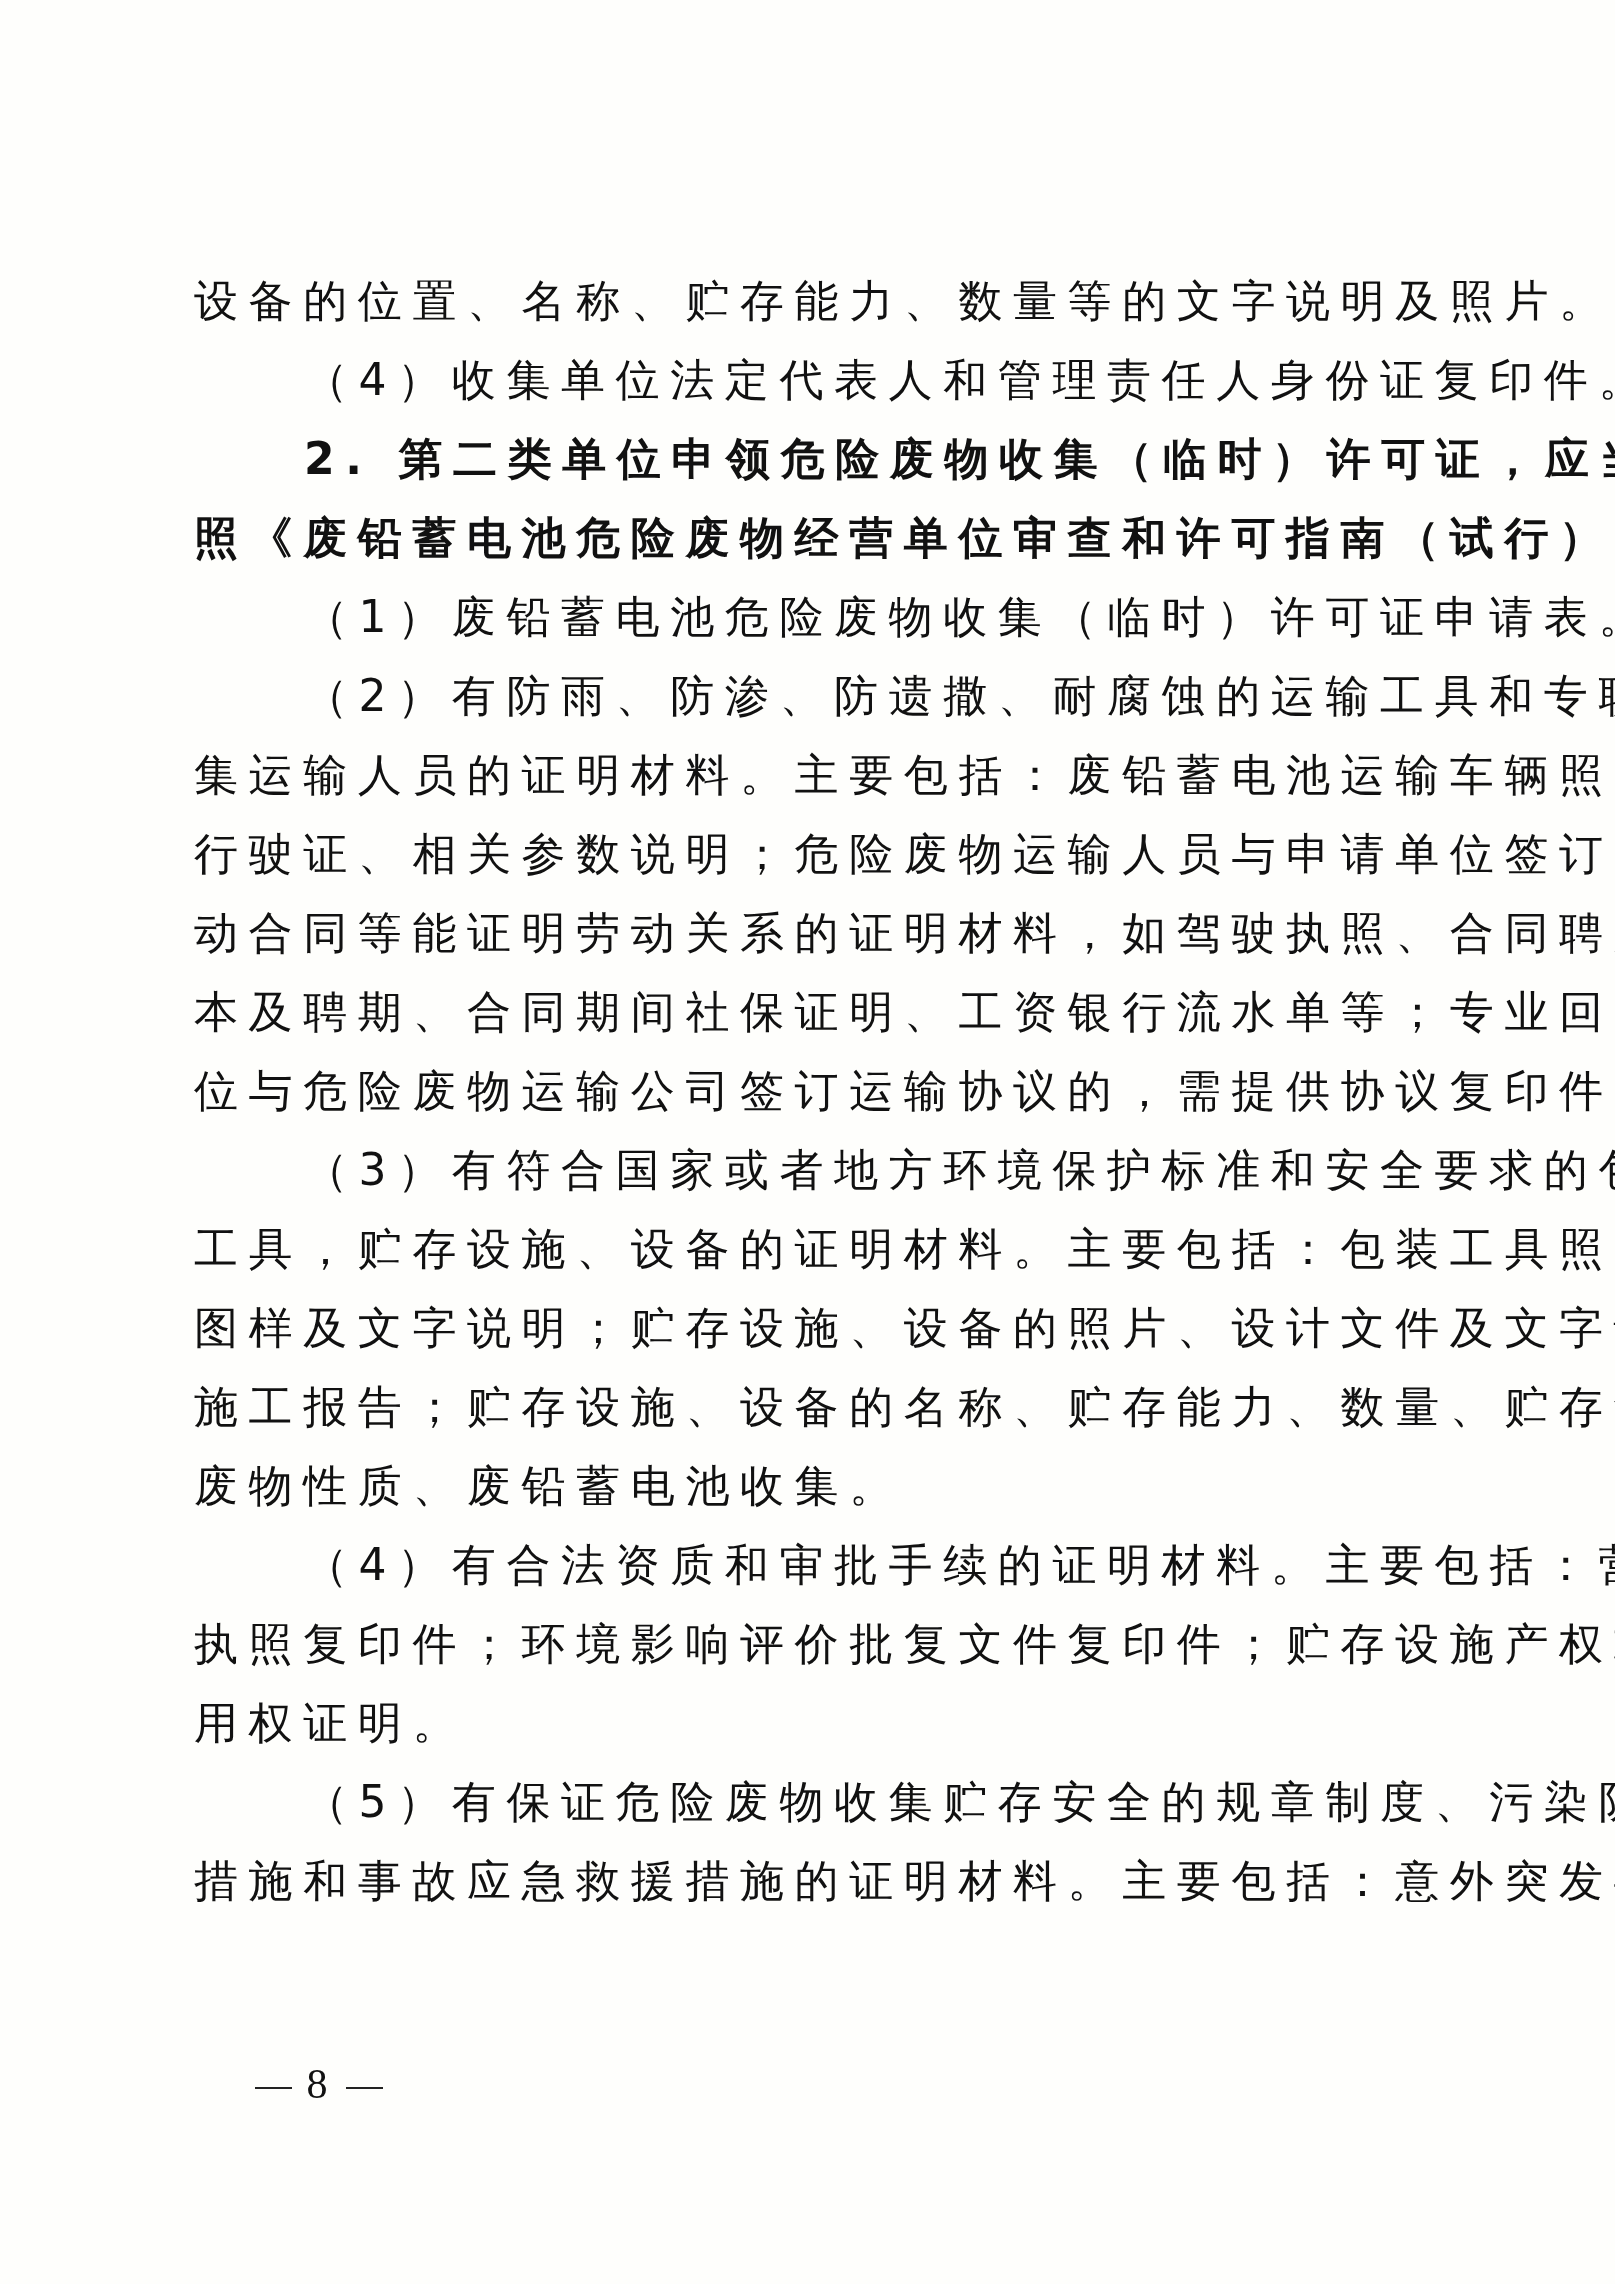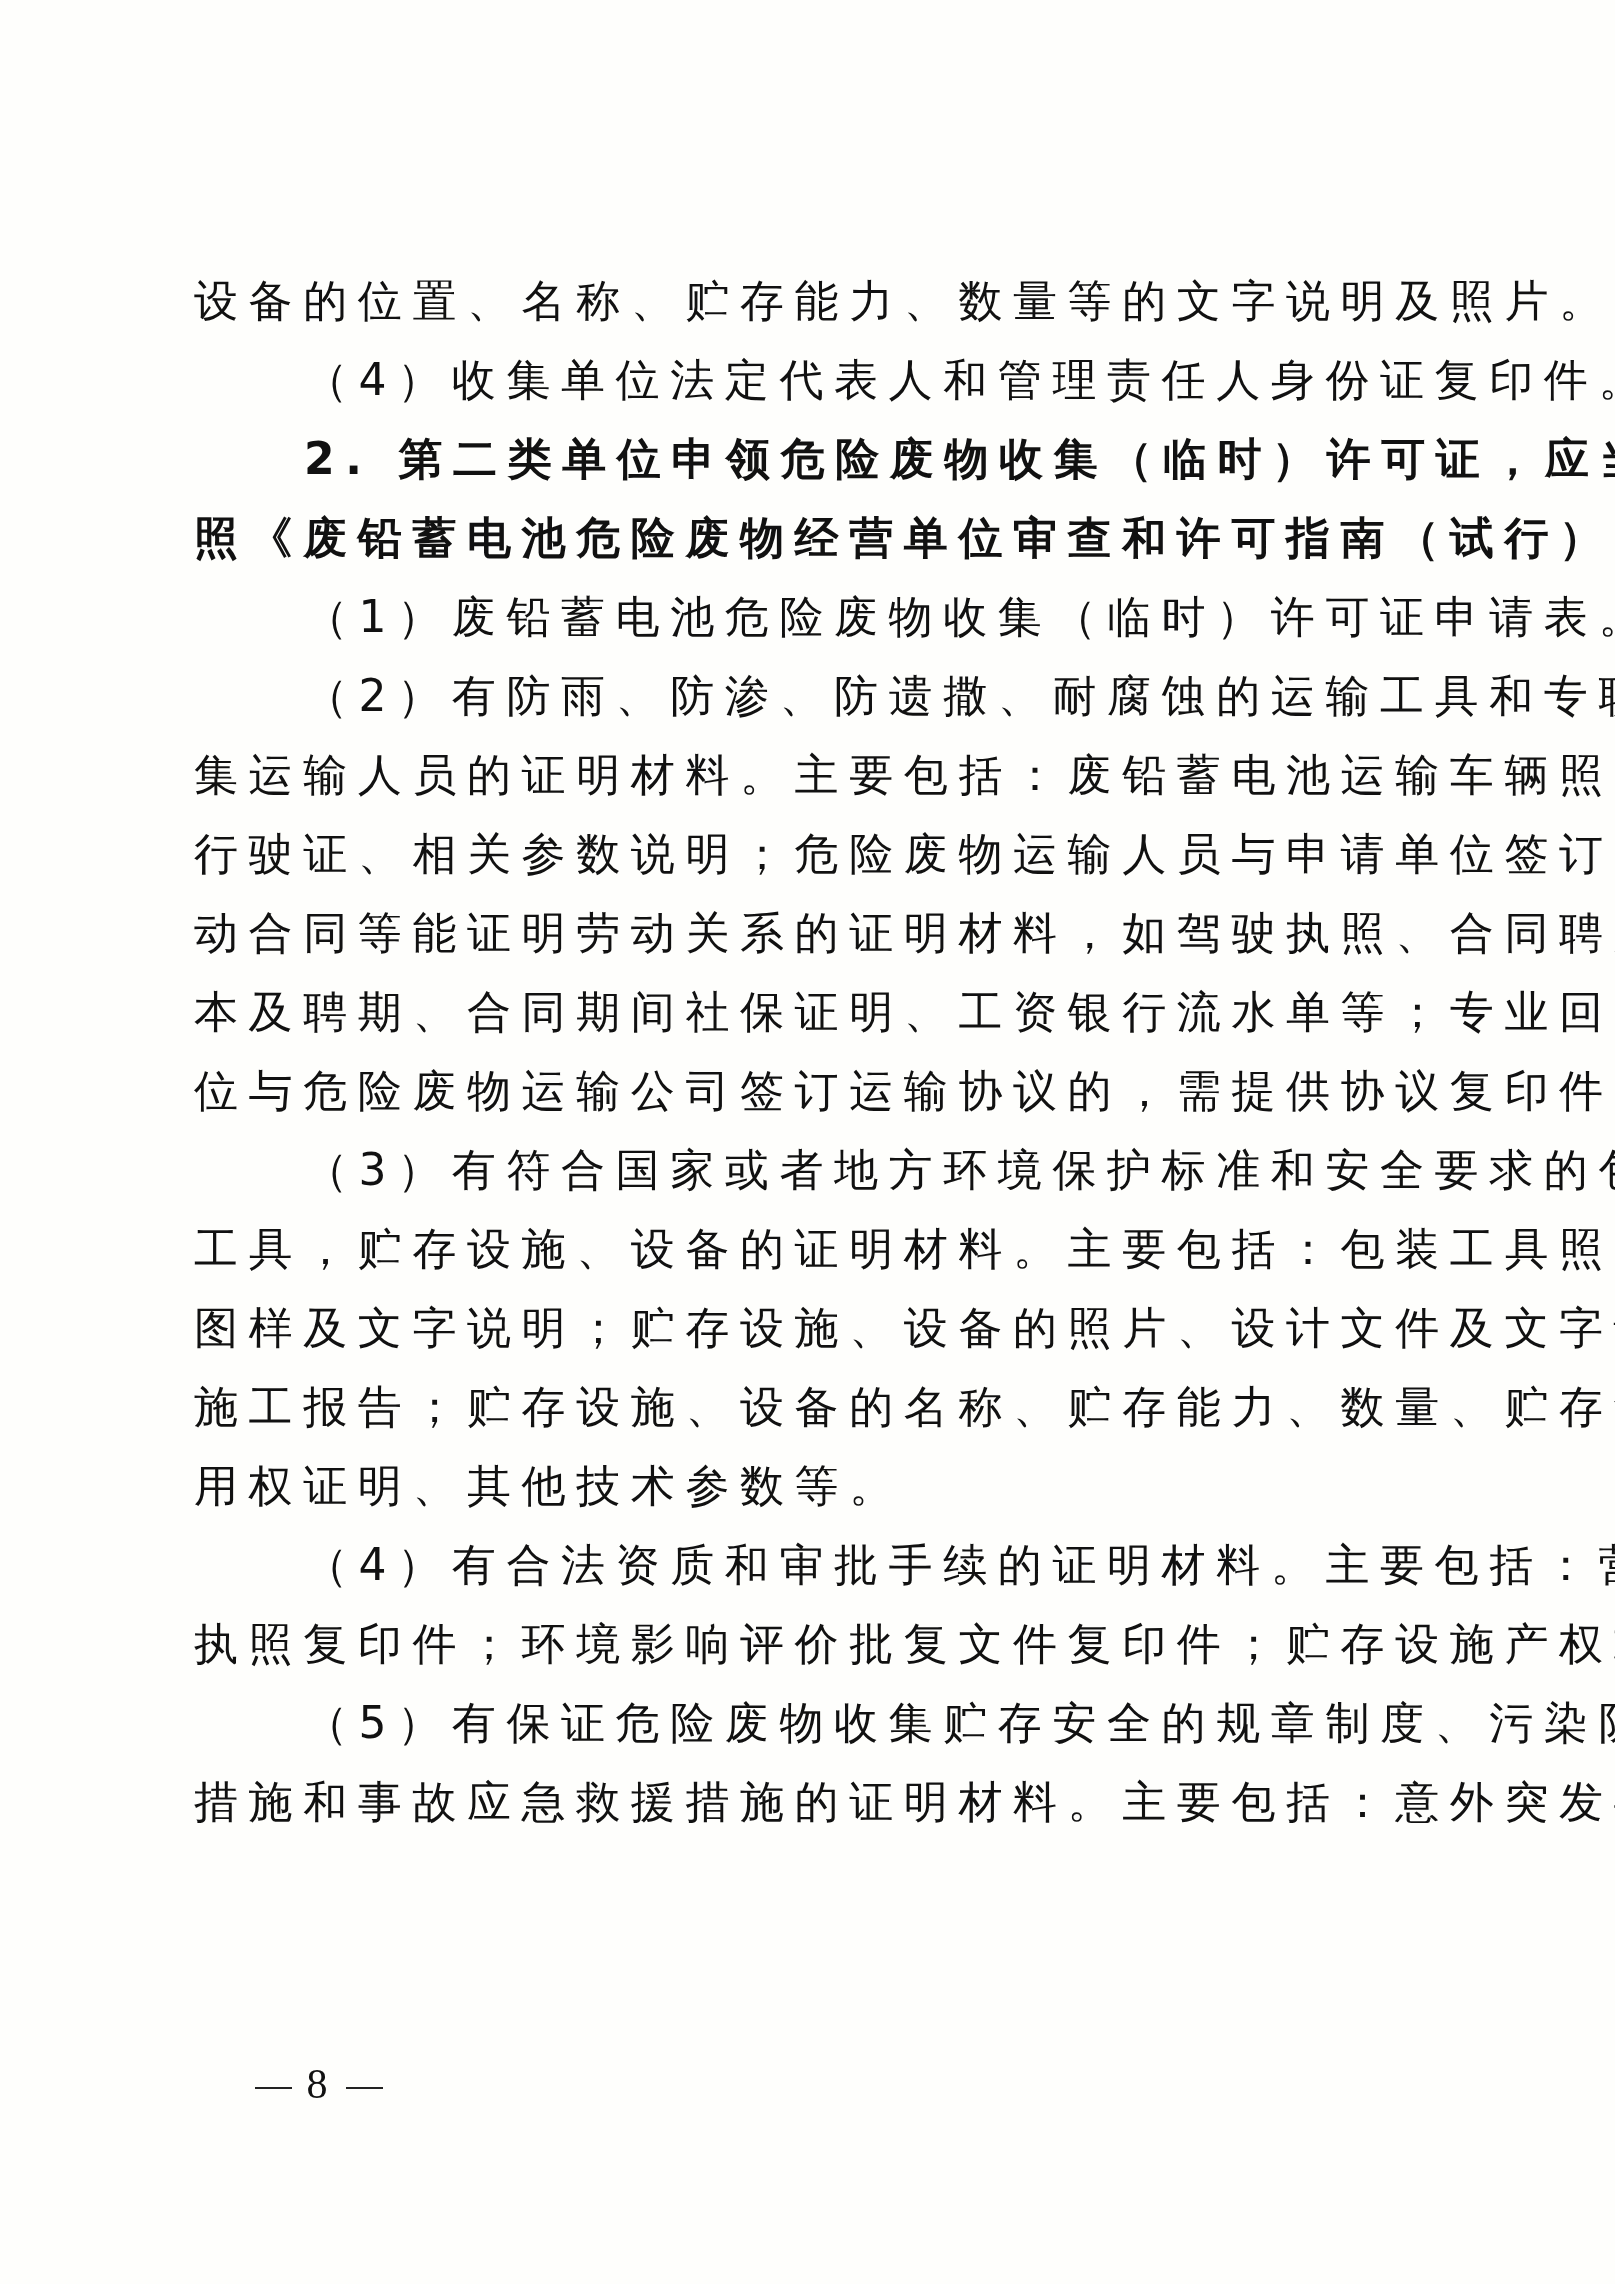--- a/index.html
+++ b/index.html
@@ -74,23 +74,24 @@
     <div class="line indent">（2）有防雨、防渗、防遗撒、耐腐蚀的运输工具和专职收</div>
     <div class="line">集运输人员的证明材料。主要包括：废铅蓄电池运输车辆照片、</div>
     <div class="line">行驶证、相关参数说明；危险废物运输人员与申请单位签订的劳</div>
     <div class="line">动合同等能证明劳动关系的证明材料，如驾驶执照、合同聘用文</div>
     <div class="line">本及聘期、合同期间社保证明、工资银行流水单等；专业回收单</div>
     <div class="line">位与危险废物运输公司签订运输协议的，需提供协议复印件。</div>
     <div class="line indent">（3）有符合国家或者地方环境保护标准和安全要求的包装</div>
     <div class="line">工具，贮存设施、设备的证明材料。主要包括：包装工具照片或</div>
     <div class="line">图样及文字说明；贮存设施、设备的照片、设计文件及文字说明、</div>
     <div class="line">施工报告；贮存设施、设备的名称、贮存能力、数量、贮存危险</div>
-    <div class="line">用权证明、其他技术参数等。</div>
+    <div class="line">废物性质、废铅蓄电池收集。</div>
     <div class="line indent">（4）有合法资质和审批手续的证明材料。主要包括：营业</div>
     <div class="line">执照复印件；环境影响评价批复文件复印件；贮存设施产权或使</div>
+    <div class="line">用权证明。</div>
     <div class="line indent">（5）有保证危险废物收集贮存安全的规章制度、污染防治</div>
     <div class="line">措施和事故应急救援措施的证明材料。主要包括：意外突发事故</div>
   </div>
 
   <div class="page-number">
     <span class="dash"></span><span>8</span><span class="dash"></span>
   </div>
 </div>
 
 

